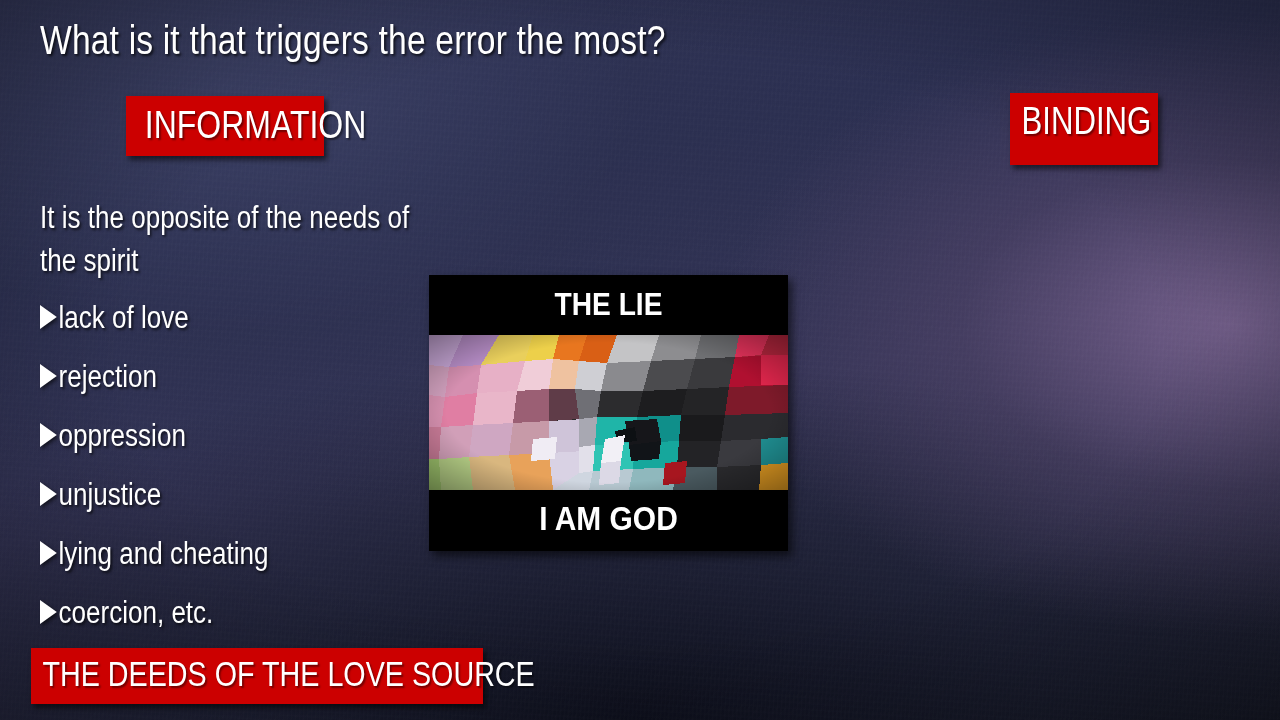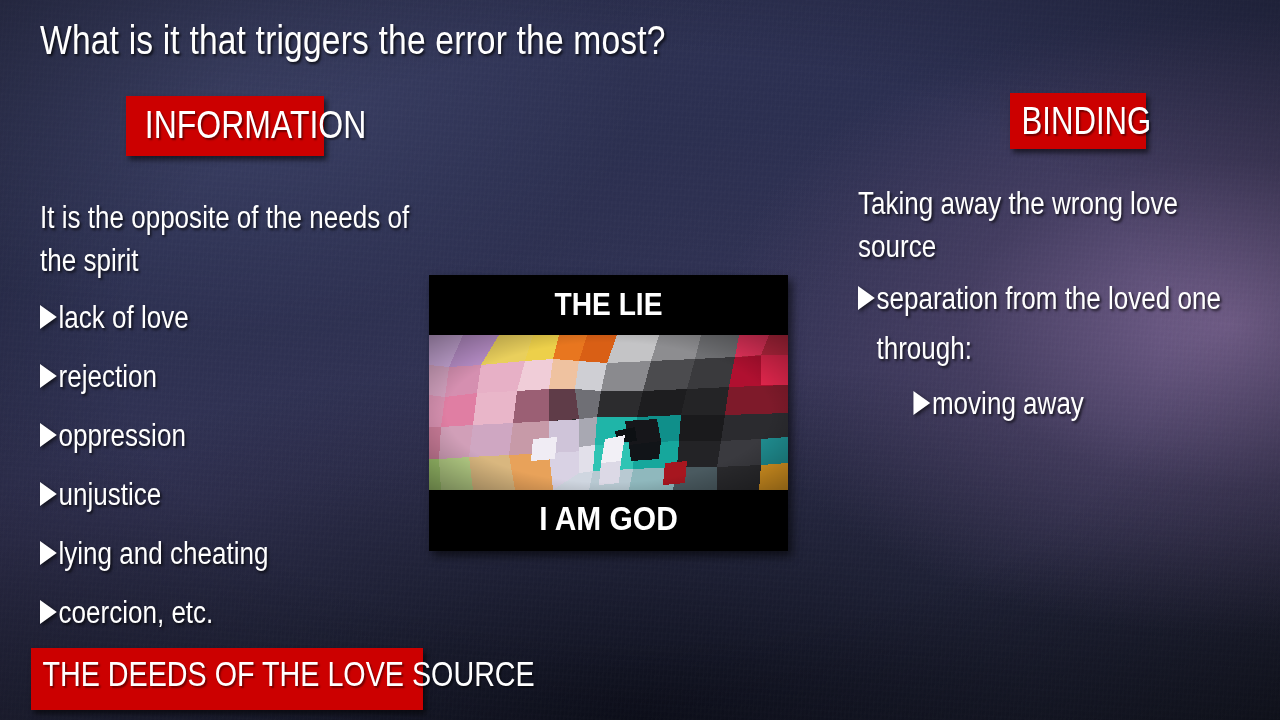--- a/index.html
+++ b/index.html
@@ -79,33 +79,33 @@
     width: 198px;
   }
   #badge-information span {
     font-size: 39px;
     line-height: 48px;
     padding-left: 23px;
   }
   #badge-binding {
     left: 1010px;
     top: 93px;
-    padding: 5px 0 4px 0;
-    width: 136px;
+    padding: 5px 0 20px 0;
+    width: 148px;
   }
   #badge-binding span {
     font-size: 38px;
     line-height: 47px;
     padding-left: 14px;
   }
   #badge-deeds {
     left: 31px;
     top: 648px;
-    padding: 4px 0 14px 0;
-    width: 392px;
+    padding: 4px 0 8px 0;
+    width: 452px;
   }
   #badge-deeds span {
     font-size: 35px;
     line-height: 44px;
     padding-left: 14px;
   }
 
   
   .column { z-index: 3; }
   #col-left { left: 40px; top: 196px; width: 400px; }
@@ -207,31 +207,20 @@
       </li>
       <li>
         <span class="tri"></span><span>lying and cheating</span>
       </li>
       <li>
         <span class="tri"></span><span>coercion, etc.</span>
       </li>
     </ul>
   </div>
 
-  <div id="col-right" class="layer column">
-    <div class="lead">Taking away the wrong love source</div>
-    <ul class="bullets">
-      <li class="wrap indent-1">
-        <span class="hang"><span class="tri"></span><span>separation from the loved one through:</span></span>
-      </li>
-      <li class="indent-2">
-        <span class="tri"></span><span>moving away</span>
-      </li>
-    </ul>
-  </div>
 
   <div id="picture" class="layer">
     <div id="pic-top" class="pic-caption">THE LIE</div>
 
     <svg id="eye-art" viewBox="0 0 359 155" preserveAspectRatio="none">
       <rect width="359" height="155" fill="#2a2a2a"></rect>
       <g shape-rendering="crispEdges" stroke="none">
 
         <polygon points="0,0 34,0 20,32 0,30" fill="#c9a8d8"></polygon>
         <polygon points="34,0 70,0 52,30 20,32" fill="#b98fc9"></polygon>

